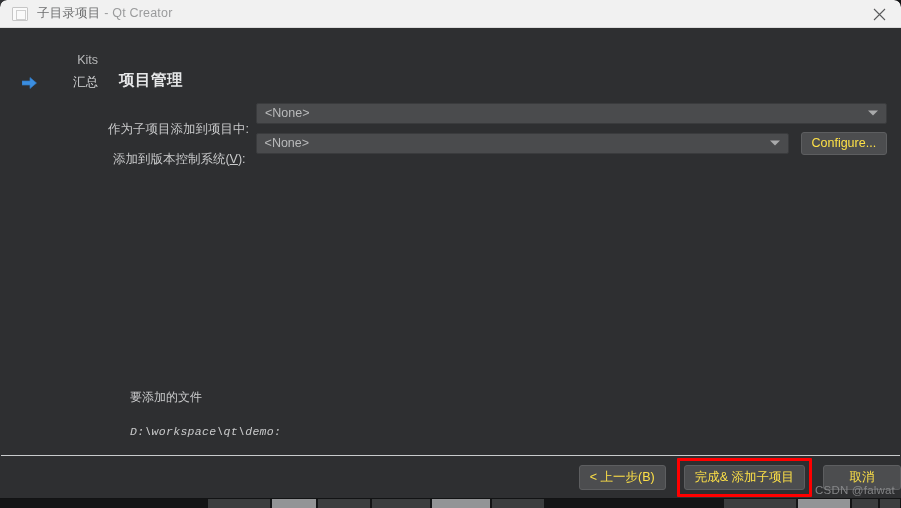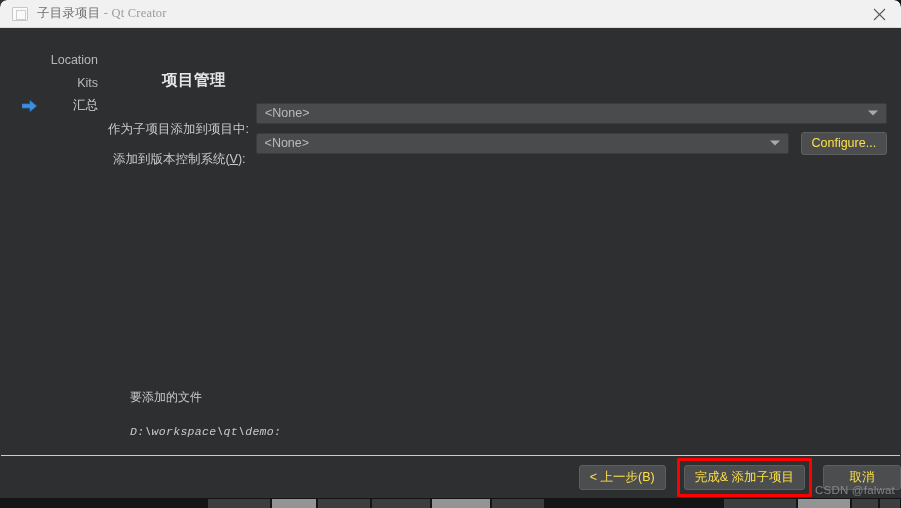--- a/index.html
+++ b/index.html
@@ -52,21 +52,20 @@
     overflow: hidden;
     background: #2e2f31;
   }
   .titlebar {
     position: relative;
     height: 28px; width: 100%;
     background: #f1f1f1;
     display: flex; align-items: center;
     border-radius: 7px 7px 0 0;
     border-bottom: 1px solid #dcdcdc;
-    font-family: Liberation Serif, serif;
   }
   .titlebar .app-icon {
     width: 16px; height: 14px;
     margin-left: 12px; margin-right: 9px;
     border: 1px solid #c6c6c6;
     border-radius: 1px;
     position: relative;
     background: #fafafa;
     flex: none;
   }
@@ -120,21 +119,20 @@
 
   
   .content {
     position: absolute; left: 108px; top: 0; right: 0;
     height: 427px;
   }
   .page-title {
     position: absolute; left: 11px; top: 42px;
     font-size: 15.5px; font-weight: bold; color: #e6e7e8;
     letter-spacing: .5px;
-    margin-left: 43px;
   }
   .form {
     position: absolute; left: 0; top: 74px; right: 14px;
   }
   .form-row {
     display: flex; align-items: center;
     height: 22px;
     margin-bottom: 8px;
   }
   .form-label {
@@ -277,23 +275,20 @@
         <svg width="13" height="13" viewBox="0 0 13 13">
           <path d="M1 1 L12 12 M12 1 L1 12" stroke="#5a5b5c" stroke-width="1.1" fill="none"></path>
         </svg>
       </div>
     </div>
 
     <div class="body">
 
       <div class="sidebar">
         <div class="side-item">
-          <span>Location</span>
-        </div>
-        <div class="side-item">
           <span>Kits</span>
         </div>
         <div class="side-item current">
           <svg class="side-arrow" viewBox="0 0 15 12">
             <path d="M0 4 H8 V0.5 L14.5 6 L8 11.5 V8 H0 Z" fill="#3b8ee0" stroke="#2f79c2" stroke-width="0.7"></path>
           </svg>
           <span>汇总</span>
         </div>
       </div>
 

